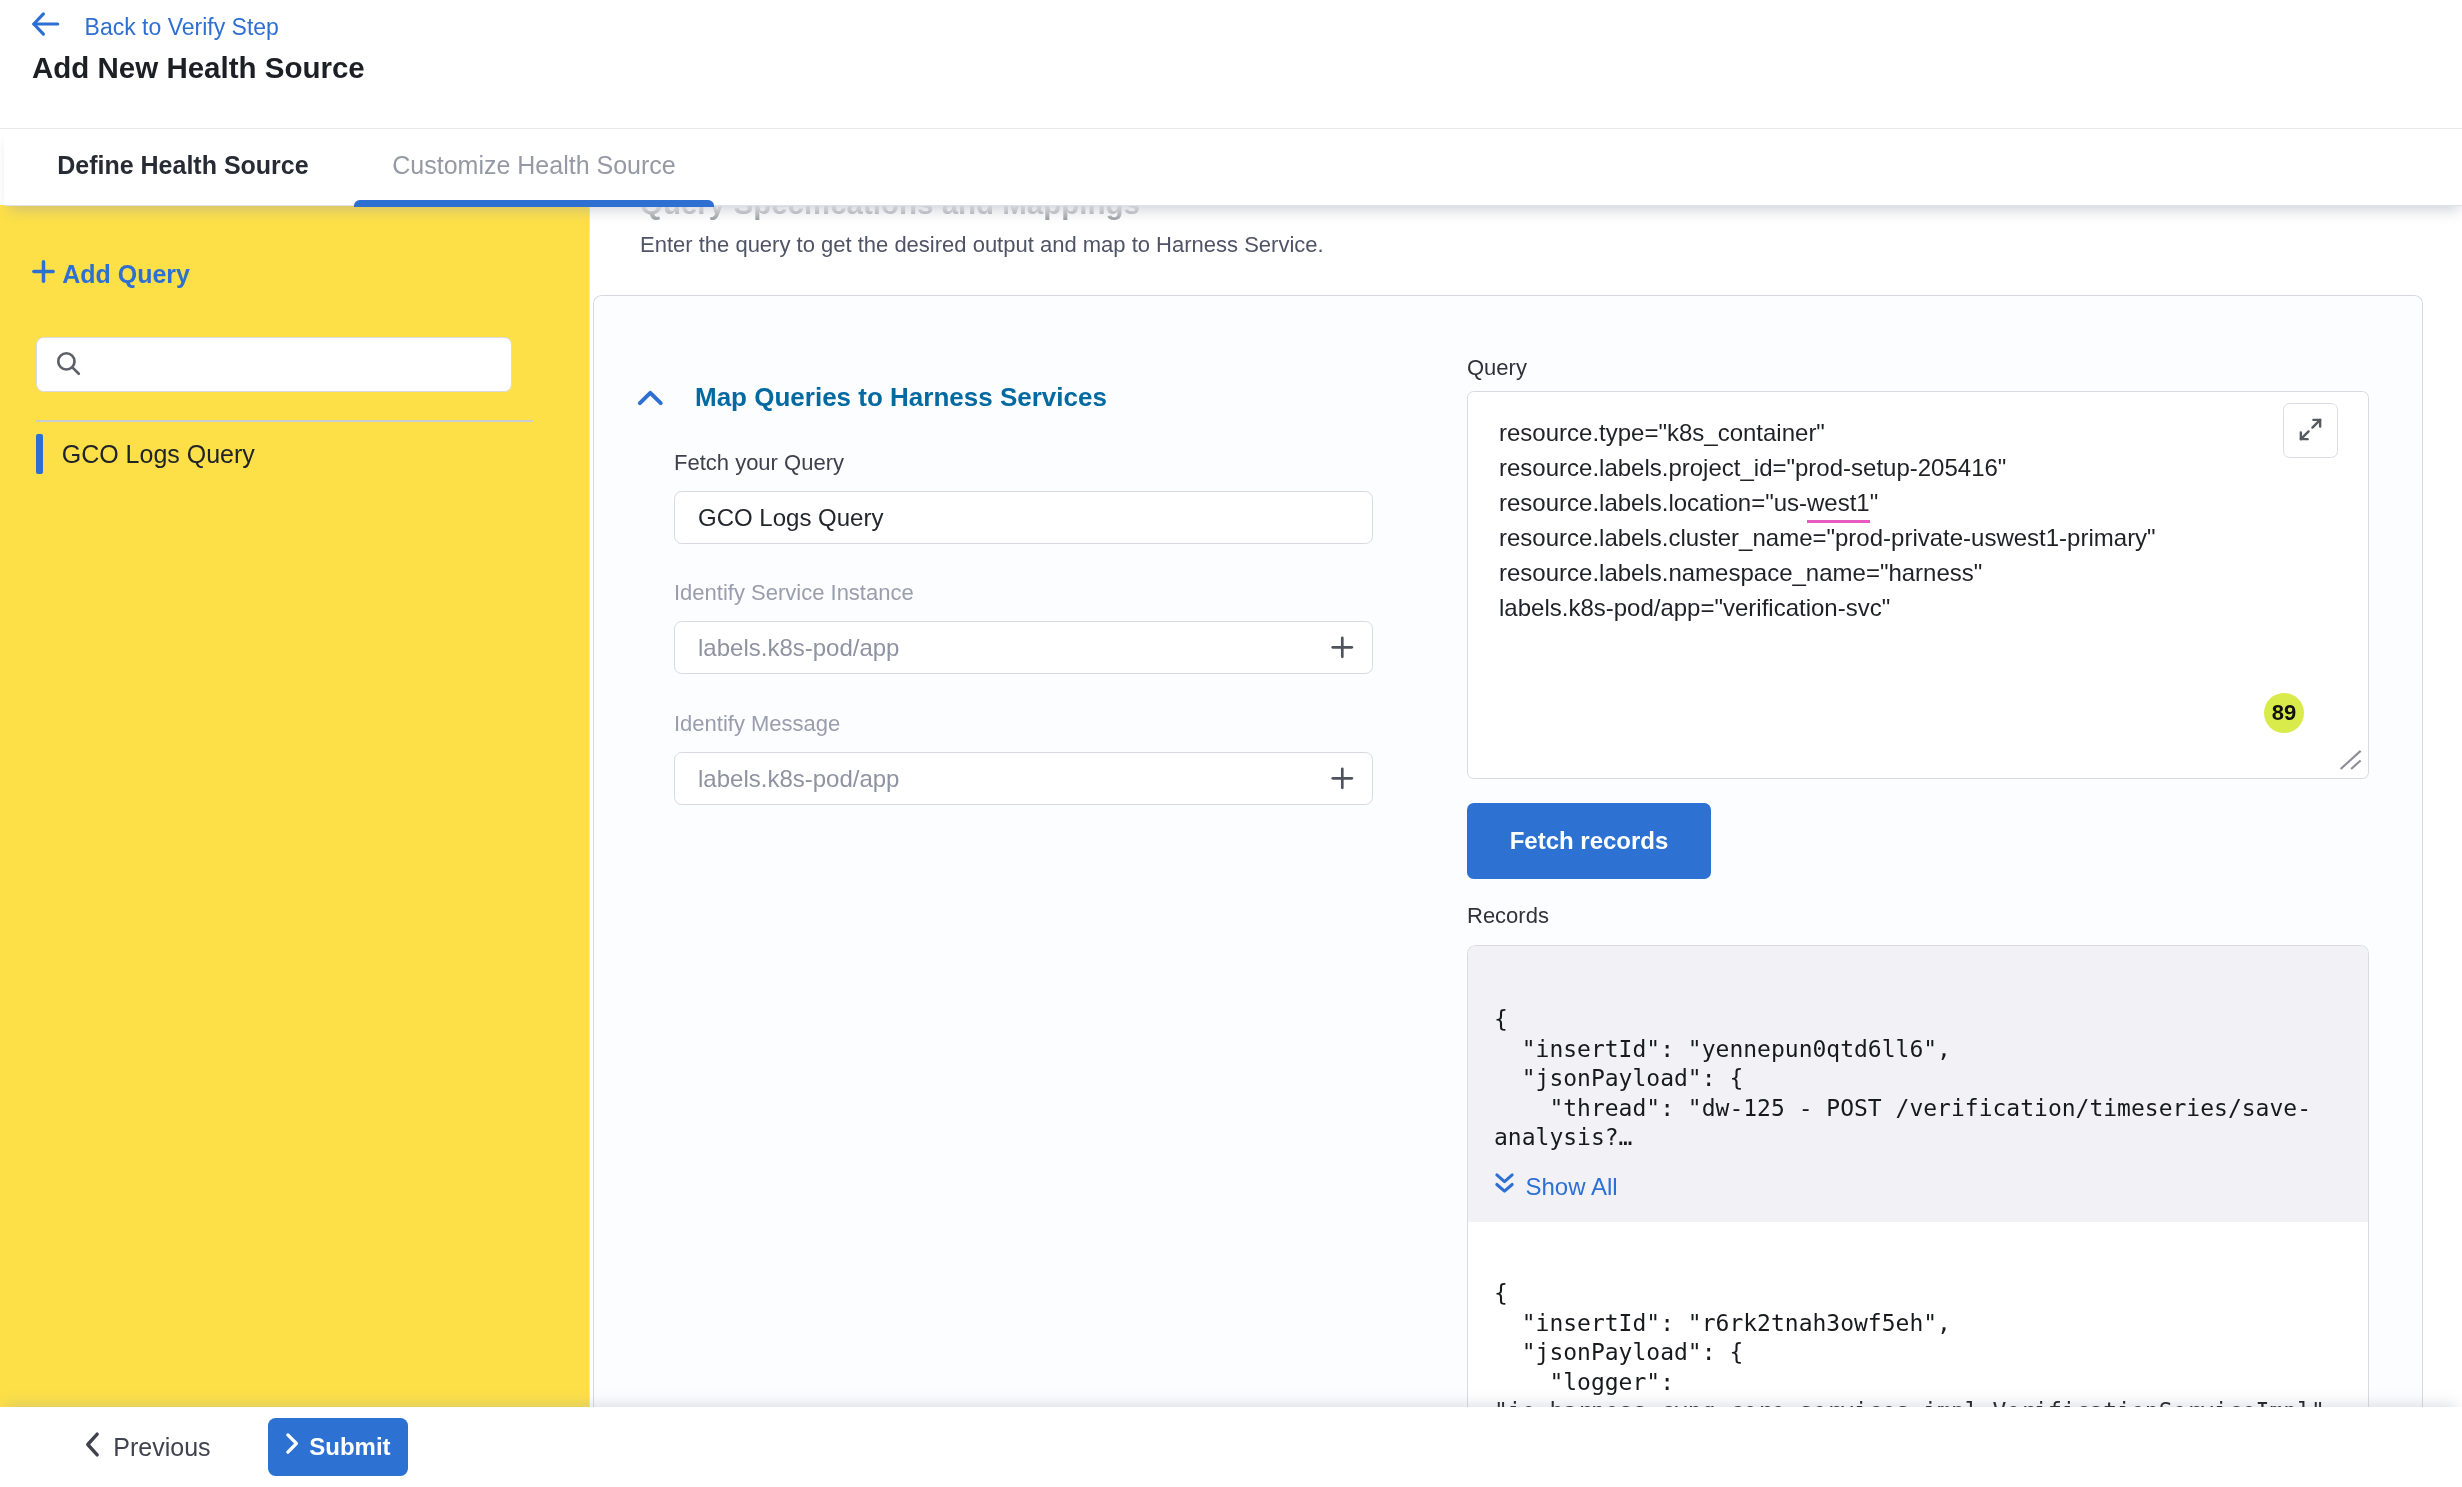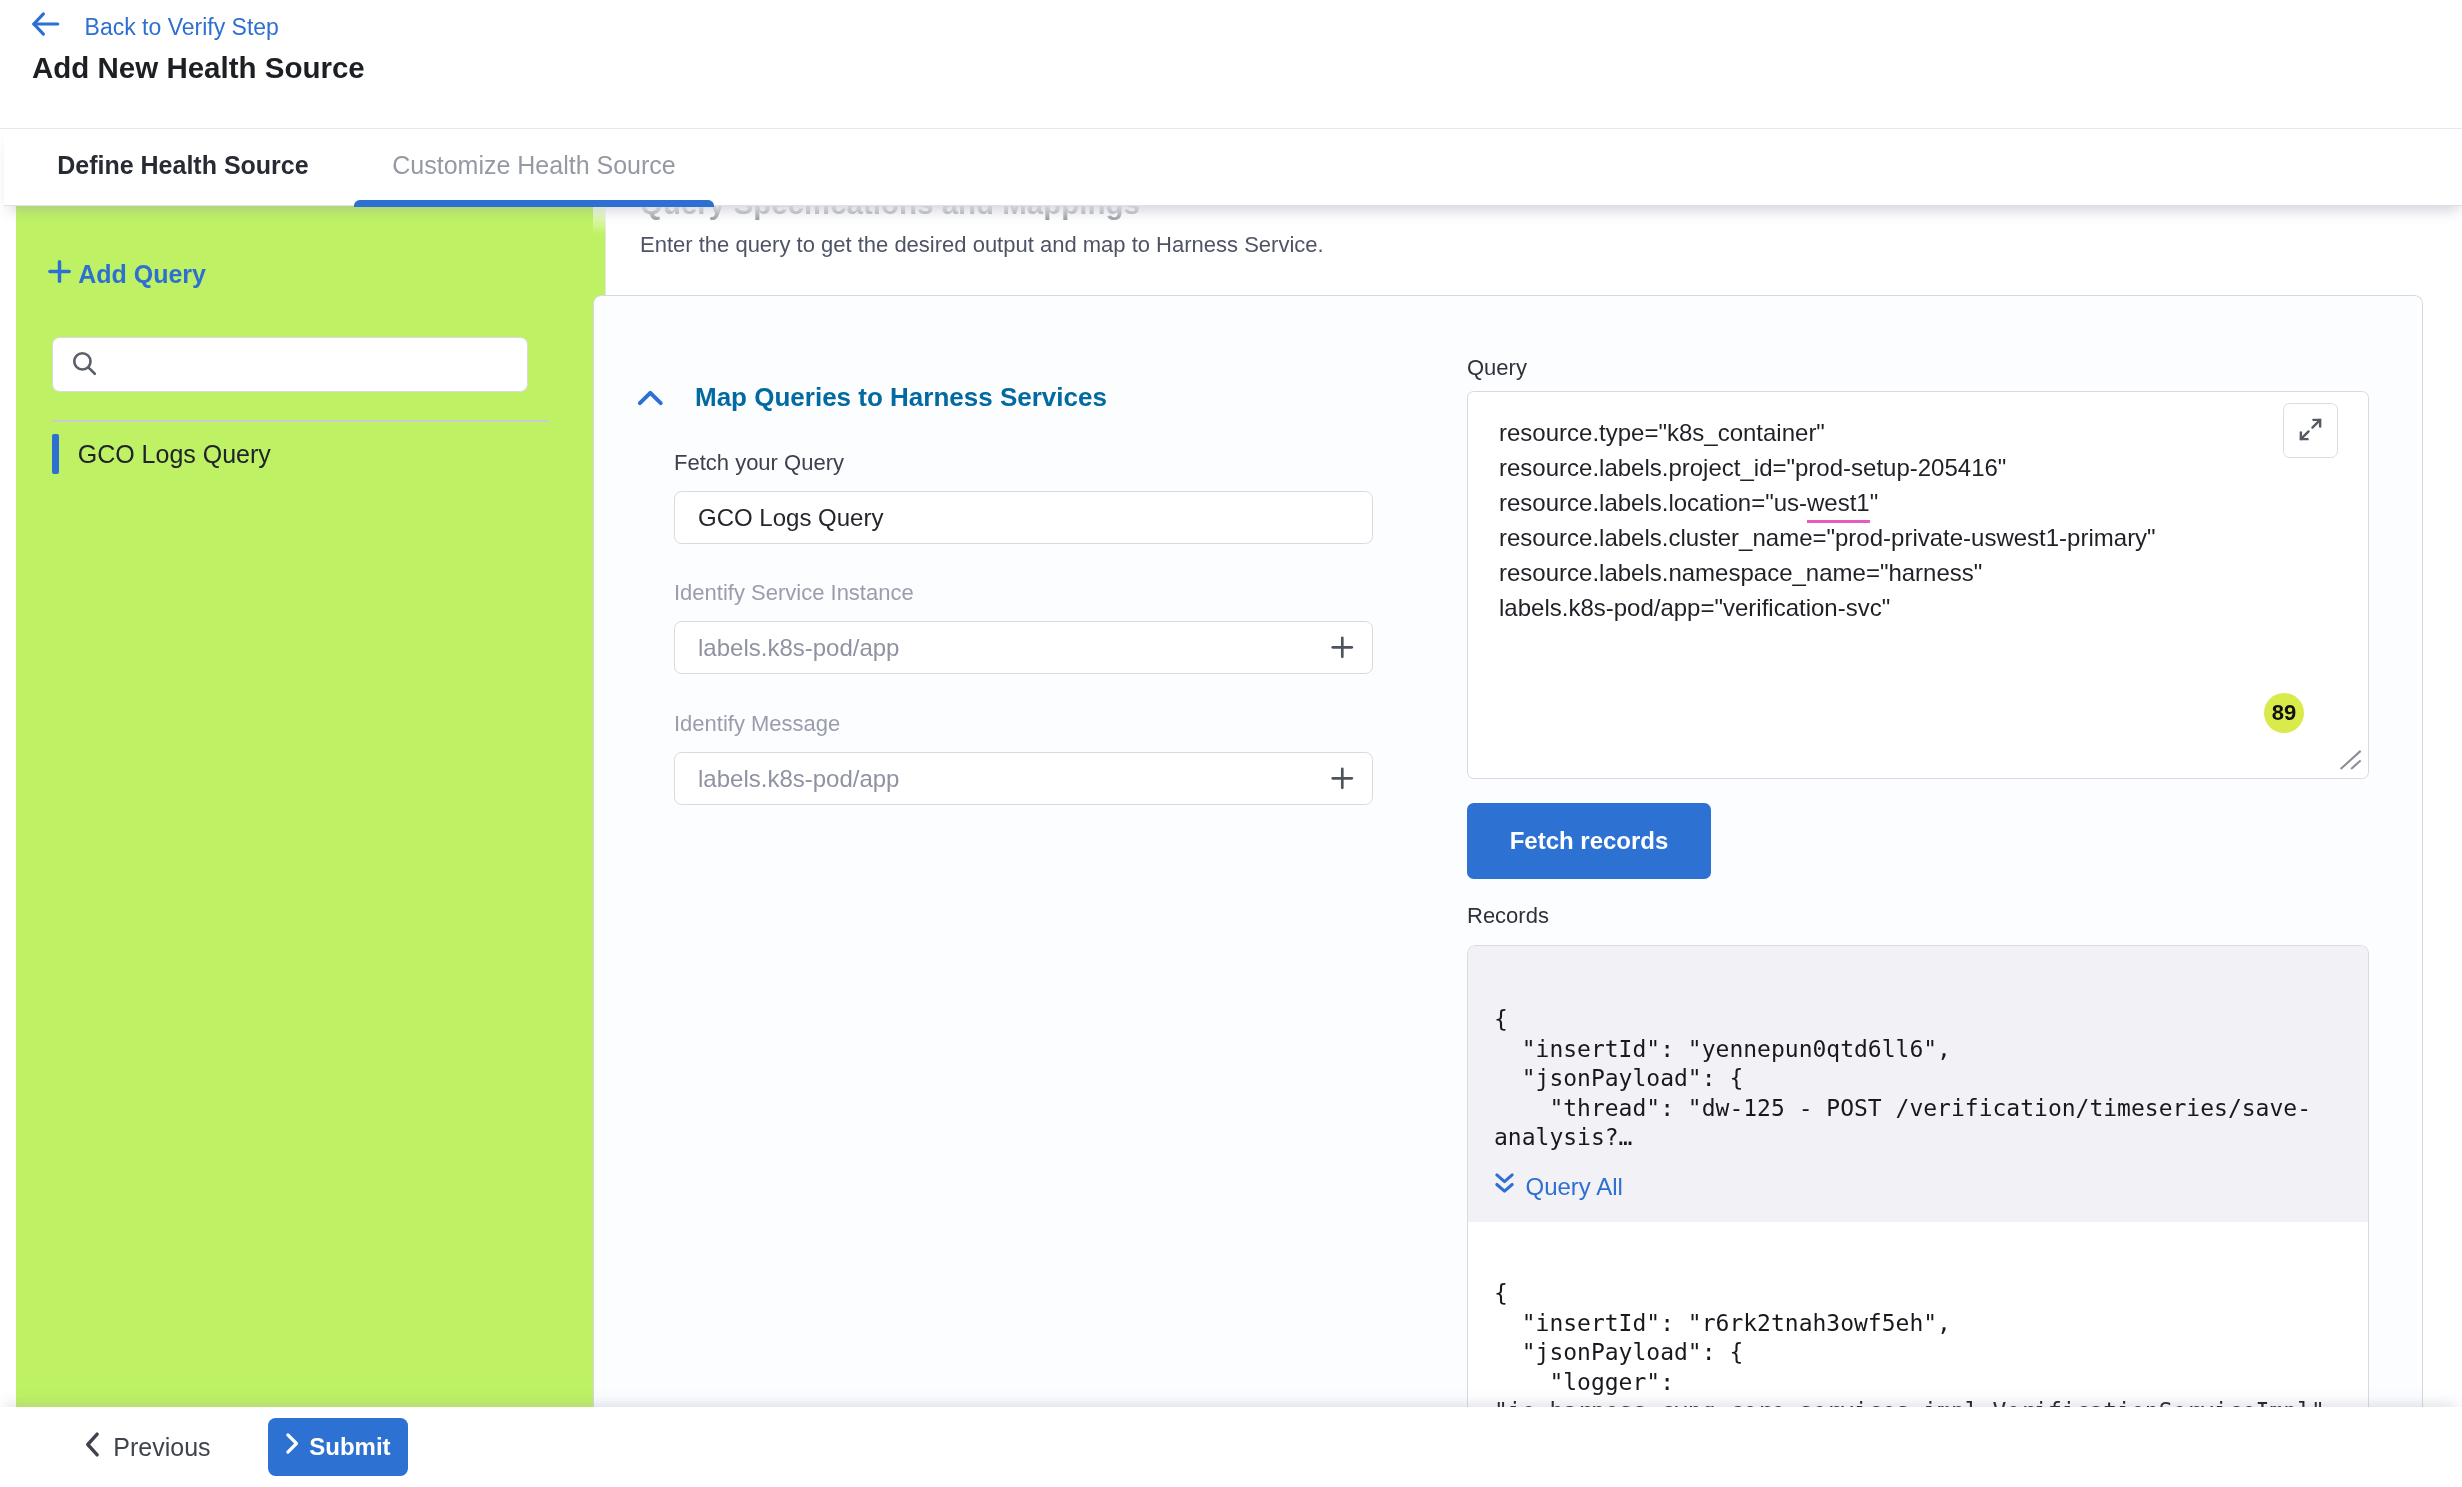--- a/index.html
+++ b/index.html
@@ -18,21 +18,21 @@
           border-bottom:1.9px solid #e0e0e7;box-shadow:0 9.5px 13.3px -5.7px rgba(150,155,170,.45);z-index:5;}
   .tab{position:absolute;top:0;height:75px;line-height:75px;font-size:25px;cursor:pointer;}
   .tab-define{left:38px;padding:0 15.2px;color:#272b33;font-weight:600;}
   .tab-custom{left:350px;width:360px;text-align:center;color:#9599a3;font-weight:500;}
   .tab-underline{position:absolute;left:350px;bottom:-1.9px;width:360px;height:6.7px;
                  background:#2e6fd2;border-radius:5.7px 5.7px 0 0;}
   .fade{position:absolute;left:593px;top:205px;width:1869px;height:28.6px;z-index:4;pointer-events:none;
         background:linear-gradient(to bottom,rgba(255,255,255,.92),rgba(255,255,255,0));}
 
   
-  .sidebar{position:absolute;left:16px;top:205px;width:590px;height:1203px;background:#bef264;
+  .sidebar{position:absolute;left:0;top:205px;width:590px;height:1203px;background:#fde047;
            border-right:1px solid #e2e4ea;z-index:1;box-sizing:border-box;}
   .addq{position:absolute;left:29.5px;top:53px;display:flex;align-items:center;gap:5.7px;
         color:#2e6fd2;font-size:25px;font-weight:600;cursor:pointer;}
   .searchbox{position:absolute;left:36px;top:132px;width:476px;height:55px;background:#fff;
              border:1px solid #d9dae1;border-radius:7.6px;display:flex;align-items:center;
              padding-left:17px;box-sizing:border-box;}
   .searchbox input{border:none;outline:none;background:transparent;font-size:23px;
                    margin-left:13.3px;width:381px;font-family:inherit;}
   .side-divider{position:absolute;left:36px;top:215px;width:497px;height:1.9px;background:#caccd3;}
   .qitem{position:absolute;left:36px;top:229px;height:40px;display:flex;align-items:center;cursor:pointer;}
@@ -226,21 +226,21 @@
           <div class="ln">    "thread": "dw-125 - POST /verification/timeseries/save-</div>
           <div class="ln">analysis?…</div>
         </div>
         <div class="show-all">
           <span>
             <svg width="23" height="26" viewBox="0 0 24 27" fill="none" stroke="#2e6fd2" stroke-width="3.2" stroke-linecap="round" stroke-linejoin="round">
                 <path d="M4 4 L12 11 L20 4"></path>
                 <path d="M4 14 L12 21 L20 14"></path>
               </svg>
           </span>
-          <span>Query All</span>
+          <span>Show All</span>
         </div>
       </div>
       <div class="mono r2-text">
         <div class="ln">{</div>
         <div class="ln">  "insertId": "r6rk2tnah3owf5eh",</div>
         <div class="ln">  "jsonPayload": {</div>
         <div class="ln">    "logger":</div>
         <div class="ln">"io.harness.cvng.core.services.impl.VerificationServiceImpl"</div>
       </div>
     </div>

